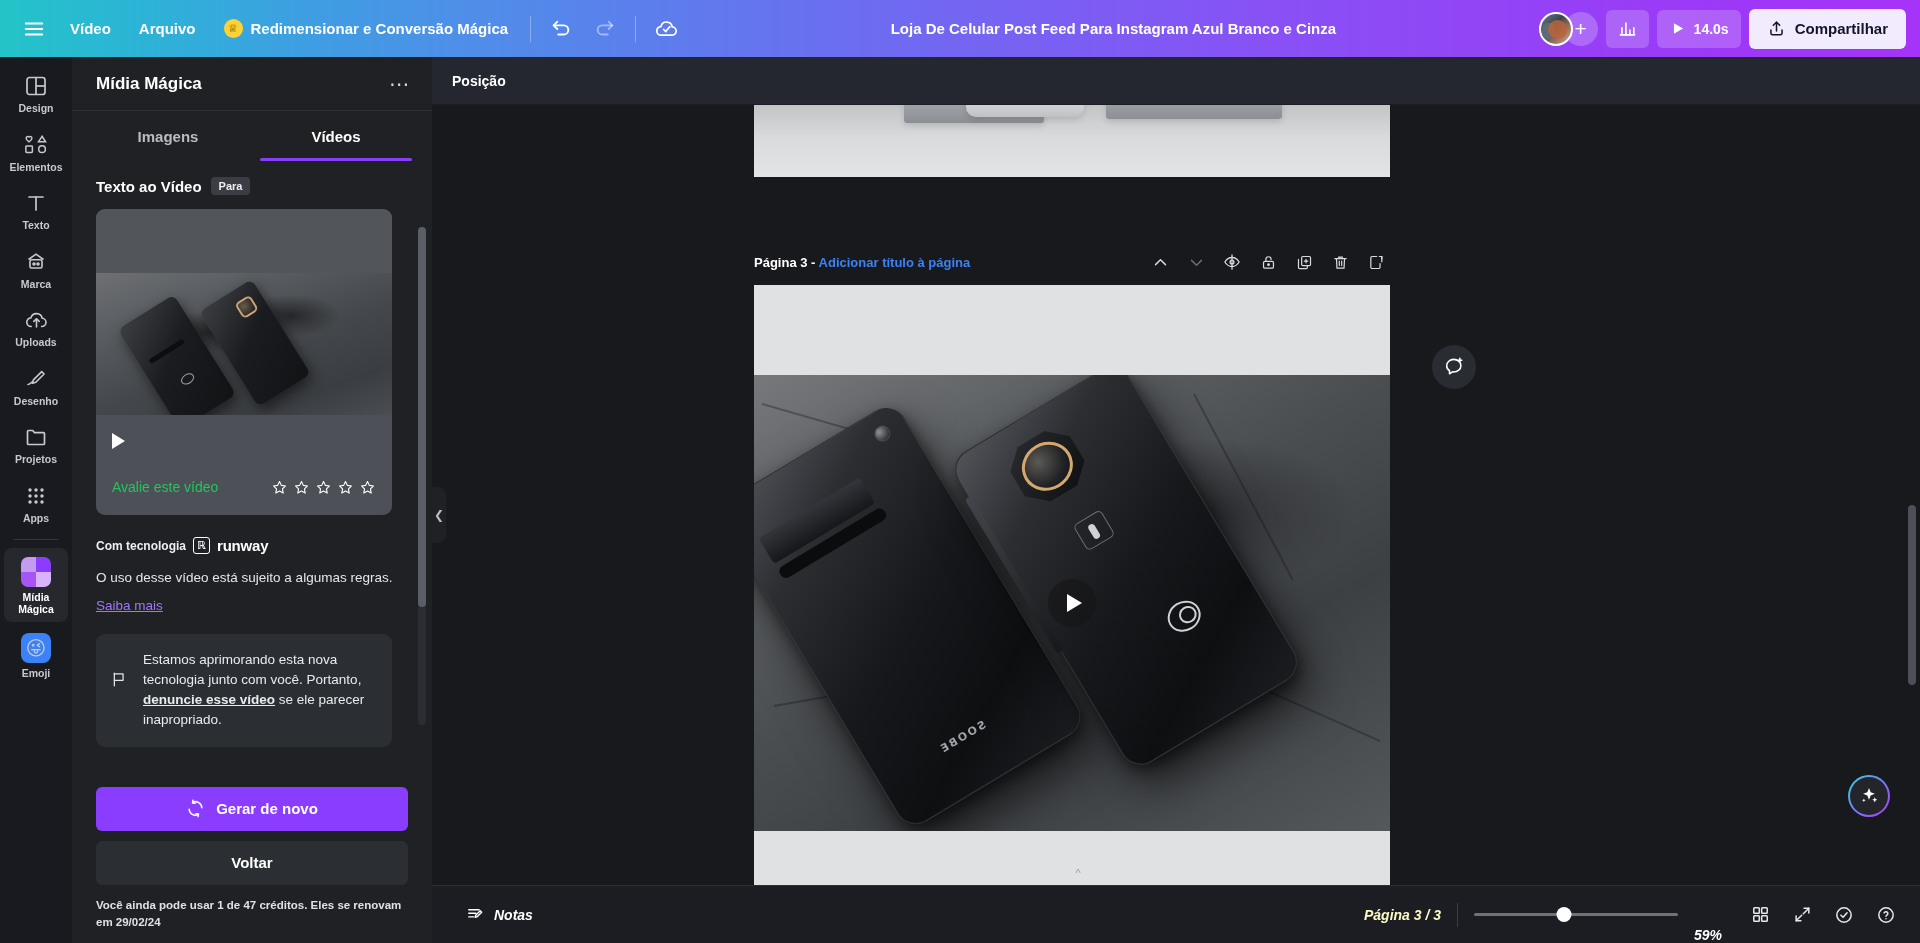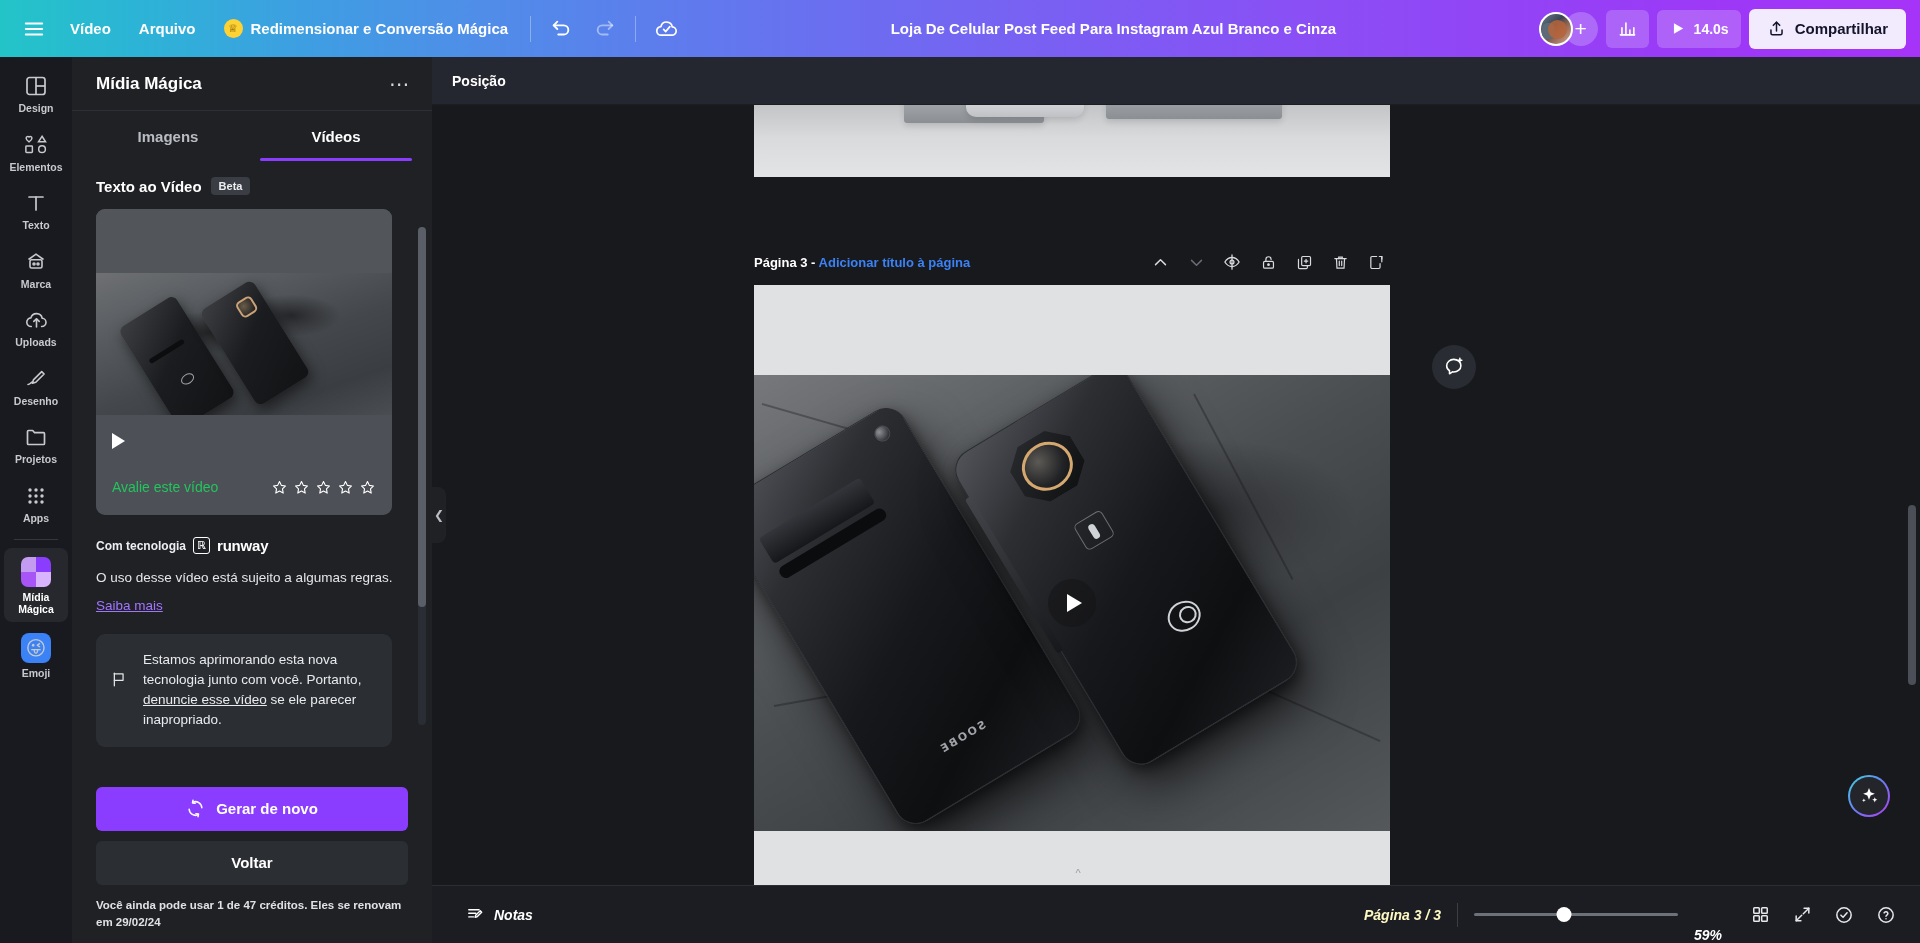--- a/index.html
+++ b/index.html
@@ -207,21 +207,21 @@
   #rules-text { font-size: 13.5px; color: #e4e6e9; line-height: 1.45; }
   #rules-link {
     display: inline-block; margin-top: 10px; font-size: 13.5px;
     color: #a275ff; text-decoration: underline; cursor: pointer;
   }
   #notice-box {
     margin-top: 20px; background: #2b2e33; border-radius: 9px;
     padding: 16px 18px 16px 14px; display: flex; gap: 14px; width: 296px;
   }
   #notice-box .txt { font-size: 13.5px; line-height: 1.5; color: #e9ebee; }
-  #notice-box .txt b { font-weight: 400; text-decoration: underline; }
+  #notice-box .txt b { font-weight: 700; text-decoration: underline; }
   #panel-foot { padding: 10px 24px 12px; }
   #regen-btn {
     height: 44px; border-radius: 6px; background: #8b3dff; color: #fff;
     display: flex; align-items: center; justify-content: center; gap: 11px;
     font-size: 15px; font-weight: 700; cursor: pointer; margin-bottom: 10px;
   }
   #back-btn {
     height: 44px; border-radius: 6px; background: #2b2e33; color: #fff;
     display: flex; align-items: center; justify-content: center;
     font-size: 15px; font-weight: 700; cursor: pointer; margin-bottom: 12px;
@@ -587,21 +587,21 @@
 
     <div id="tabs">
       <div class="tab">Imagens</div>
       <div class="tab active">Vídeos</div>
     </div>
 
     <div id="panel-scroll">
 
       <div id="sec-title">
         <span class="t">Texto ao Vídeo</span>
-        <span class="beta-badge">Beta</span>
+        <span class="beta-badge">Para</span>
       </div>
 
       <div id="video-card">
         <div id="vc-top"></div>
         <div id="vc-thumb">
           <div class="mini-phone p1">
             <div class="mini-bar"></div>
               <div class="mini-logo"></div>
           </div>
           <div class="mini-phone p2">

